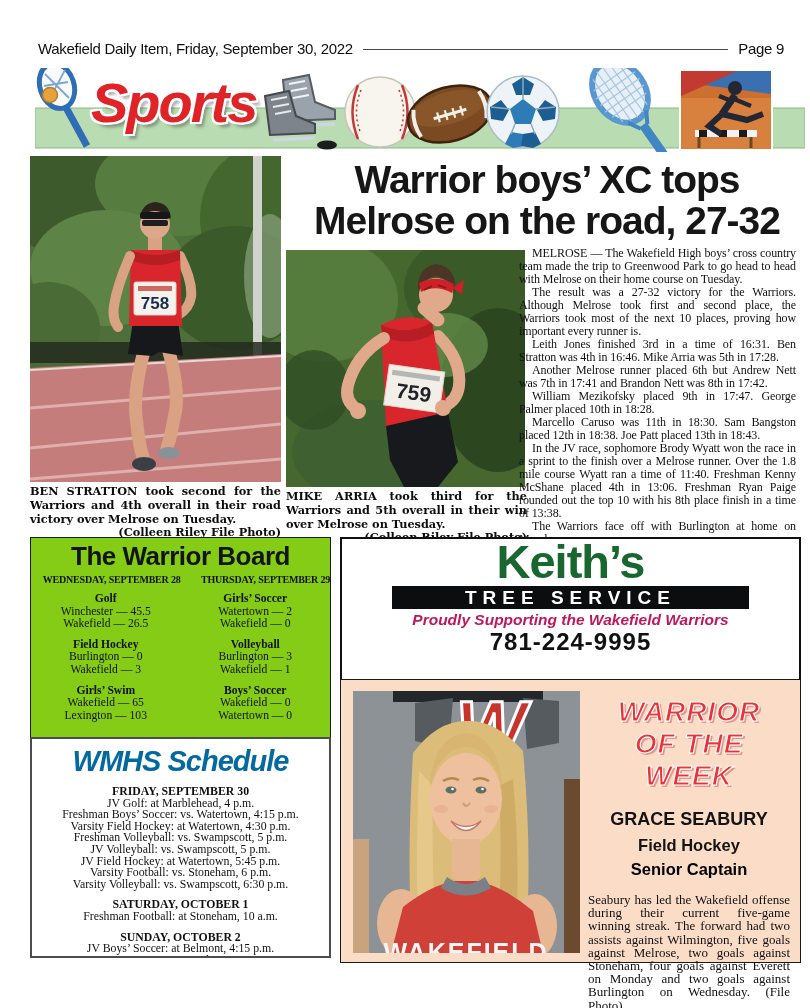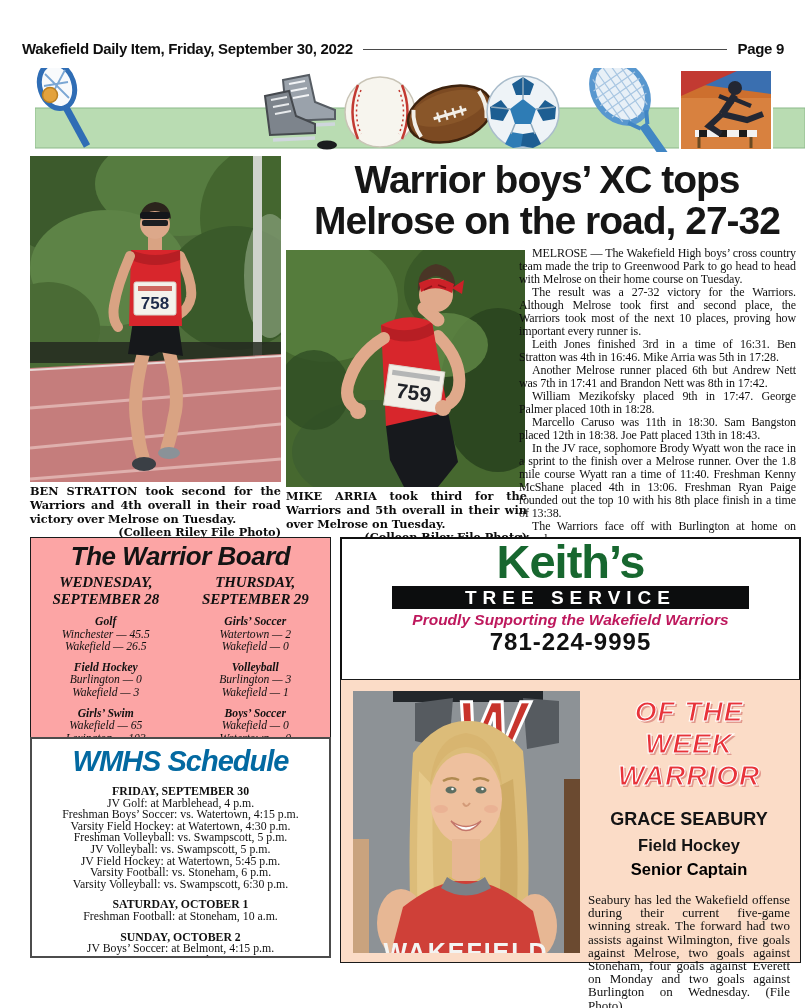--- a/index.html
+++ b/index.html
@@ -1,21 +1,21 @@
 <!DOCTYPE html>
 <html><head>
 <meta charset="utf-8">
 <style>
   html,body{margin:0;padding:0;background:#ffffff;}
   #page{position:relative;width:810px;height:1008px;background:#fff;overflow:hidden;
         font-family:"Liberation Serif",serif;color:#111;}
 
   
-  .masthead{position:absolute;left:22px;right:26px;top:40px;display:flex;align-items:center;
-            font-family:"Liberation Sans",sans-serif;font-weight:bold;font-size:15px;
+  .masthead{position:absolute;left:38px;right:26px;top:40px;display:flex;align-items:center;
+            font-family:"Liberation Sans",sans-serif;font-weight:normal;font-size:15px;
             letter-spacing:-0.3px;color:#0f0f0f;}
   .masthead .rule{flex:1;border-top:1.5px solid #4a4a4a;margin:2px 10px 0 10px;}
 
   
   .banner{position:absolute;left:35px;top:68px;width:770px;height:84px;}
   .banner svg{position:absolute;left:0;top:0;}
   .sports-logo{position:absolute;left:56px;top:2px;
       font-family:"Liberation Sans",sans-serif;font-weight:900;font-style:italic;
       font-size:56px;color:#e02327;letter-spacing:-2px;
       text-shadow:-2px -2px 0 #fff,2px -2px 0 #fff,-2px 2px 0 #fff,2px 2px 0 #fff,
@@ -34,27 +34,27 @@
 
   
   .headline{position:absolute;left:288px;top:160px;width:518px;text-align:center;
             font-family:"Liberation Sans",sans-serif;font-weight:bold;font-size:39px;
             line-height:1.05;letter-spacing:-1px;color:#161616;}
   .article{position:absolute;left:519px;top:247px;width:277px;
            font-size:12px;line-height:13px;letter-spacing:-0.1px;text-align:justify;}
   .article p{margin:0;text-indent:13px;}
 
   
-  .board{position:absolute;left:30px;top:537px;width:301px;height:218px;background:#fca5a5;
-         border:1.5px solid #1a1a1a;box-sizing:border-box;text-align:center;overflow:hidden;font-style:italic;}
+  .board{position:absolute;left:30px;top:537px;width:301px;height:218px;background:#84cc16;
+         border:1.5px solid #1a1a1a;box-sizing:border-box;text-align:center;overflow:hidden;}
   .board-title{font-family:"Liberation Sans",sans-serif;font-weight:bold;font-size:26px;
                letter-spacing:-0.5px;margin-top:3px;color:#141414;}
   .board-cols{display:flex;margin-top:2px;}
   .wb-col{flex:1;}
-  .wb-day{font-weight:bold;font-size:15px;letter-spacing:-0.2px;}
+  .wb-day{font-weight:bold;font-size:10px;letter-spacing:-0.2px;text-align:right;}
   .wb-sec{margin-top:8px;font-size:11.6px;line-height:12.6px;}
   .wb-sport{font-weight:bold;}
 
   
   .wmhs{position:absolute;left:30px;top:737px;width:301px;height:221px;background:#fff;
         border:2px solid #4c4c4c;box-sizing:border-box;text-align:center;overflow:hidden;}
   .wmhs-title{font-family:"Liberation Sans",sans-serif;font-weight:bold;font-style:italic;
               font-size:29px;line-height:32px;letter-spacing:-1px;margin-top:6px;color:#0369a1;}
   .day{margin-top:9px;}
   .day-h{font-weight:bold;font-size:11.8px;line-height:11.6px;}
@@ -168,20 +168,21 @@
         <rect x="704" y="62" width="8" height="7" fill="#1c1c1c"></rect>
         <line x1="664" y1="69" x2="664" y2="80" stroke="#6b4a22" stroke-width="3"></line>
         <line x1="716" y1="69" x2="716" y2="80" stroke="#6b4a22" stroke-width="3"></line>
         <circle cx="700" cy="20" r="7" fill="#232733"></circle>
         <path d="M700,27 L687,46" stroke="#232733" stroke-width="7" fill="none"></path>
         <path d="M687,46 L712,52 L728,46" stroke="#232733" stroke-width="6" fill="none"></path>
         <path d="M687,46 L674,58 L686,66" stroke="#232733" stroke-width="6" fill="none"></path>
         <path d="M699,31 L716,38 M699,34 L684,28" stroke="#232733" stroke-width="4.5" fill="none"></path>
       </g>
     </svg>
+    <div class="sports-logo">Sports</div>
   </div>
 
   <div class="headline">
     <div>Warrior boys’ XC tops</div>
     <div>Melrose on the road, 27-32</div>
   </div>
 
   <svg class="photo1" width="251" height="326" viewBox="0 0 251 326">
     <rect width="251" height="326" fill="#4e6e3a"></rect>
     <ellipse cx="40" cy="40" rx="75" ry="58" fill="#3c5a2c"></ellipse>
@@ -374,22 +375,22 @@
         <ellipse cx="138" cy="118" rx="7" ry="4" fill="#e8a58c" opacity="0.55"></ellipse>
         <rect x="99" y="148" width="28" height="42" fill="#e7b794"></rect>
         <path d="M96,186 Q113,198 130,186" stroke="#d8b860" stroke-width="1.5" fill="none"></path>
         <path d="M38,262 L50,216 Q78,194 102,190 L124,190 Q152,196 180,220 L190,262 Z" fill="#cf4038"></path>
         <path d="M94,186 Q113,200 132,186 L138,197 Q113,212 88,197 Z" fill="#7b8086"></path>
         <text x="113" y="270" font-family="Liberation Sans, sans-serif" font-size="25" font-weight="bold" fill="#f4f4f2" text-anchor="middle" letter-spacing="2">WAKEFIELD</text>
       </g>
     </svg>
     <div class="wow-right">
       <div class="wow-title">
+        <div>WARRIOR</div>
         <div>OF THE WEEK</div>
-        <div>WARRIOR</div>
       </div>
       <div class="wow-name">GRACE SEABURY</div>
       <div class="wow-sport">Field Hockey</div>
       <div class="wow-role">Senior Captain</div>
       <div class="wow-bio">Seabury has led the Wakefield offense during their current five-game winning streak. The forward had two assists against Wilmington, five goals against Melrose, two goals against Stoneham, four goals against Everett on Monday and two goals against Burlington on Wednesday. (File Photo)</div>
     </div>
   </div>
 
 </div>
 

